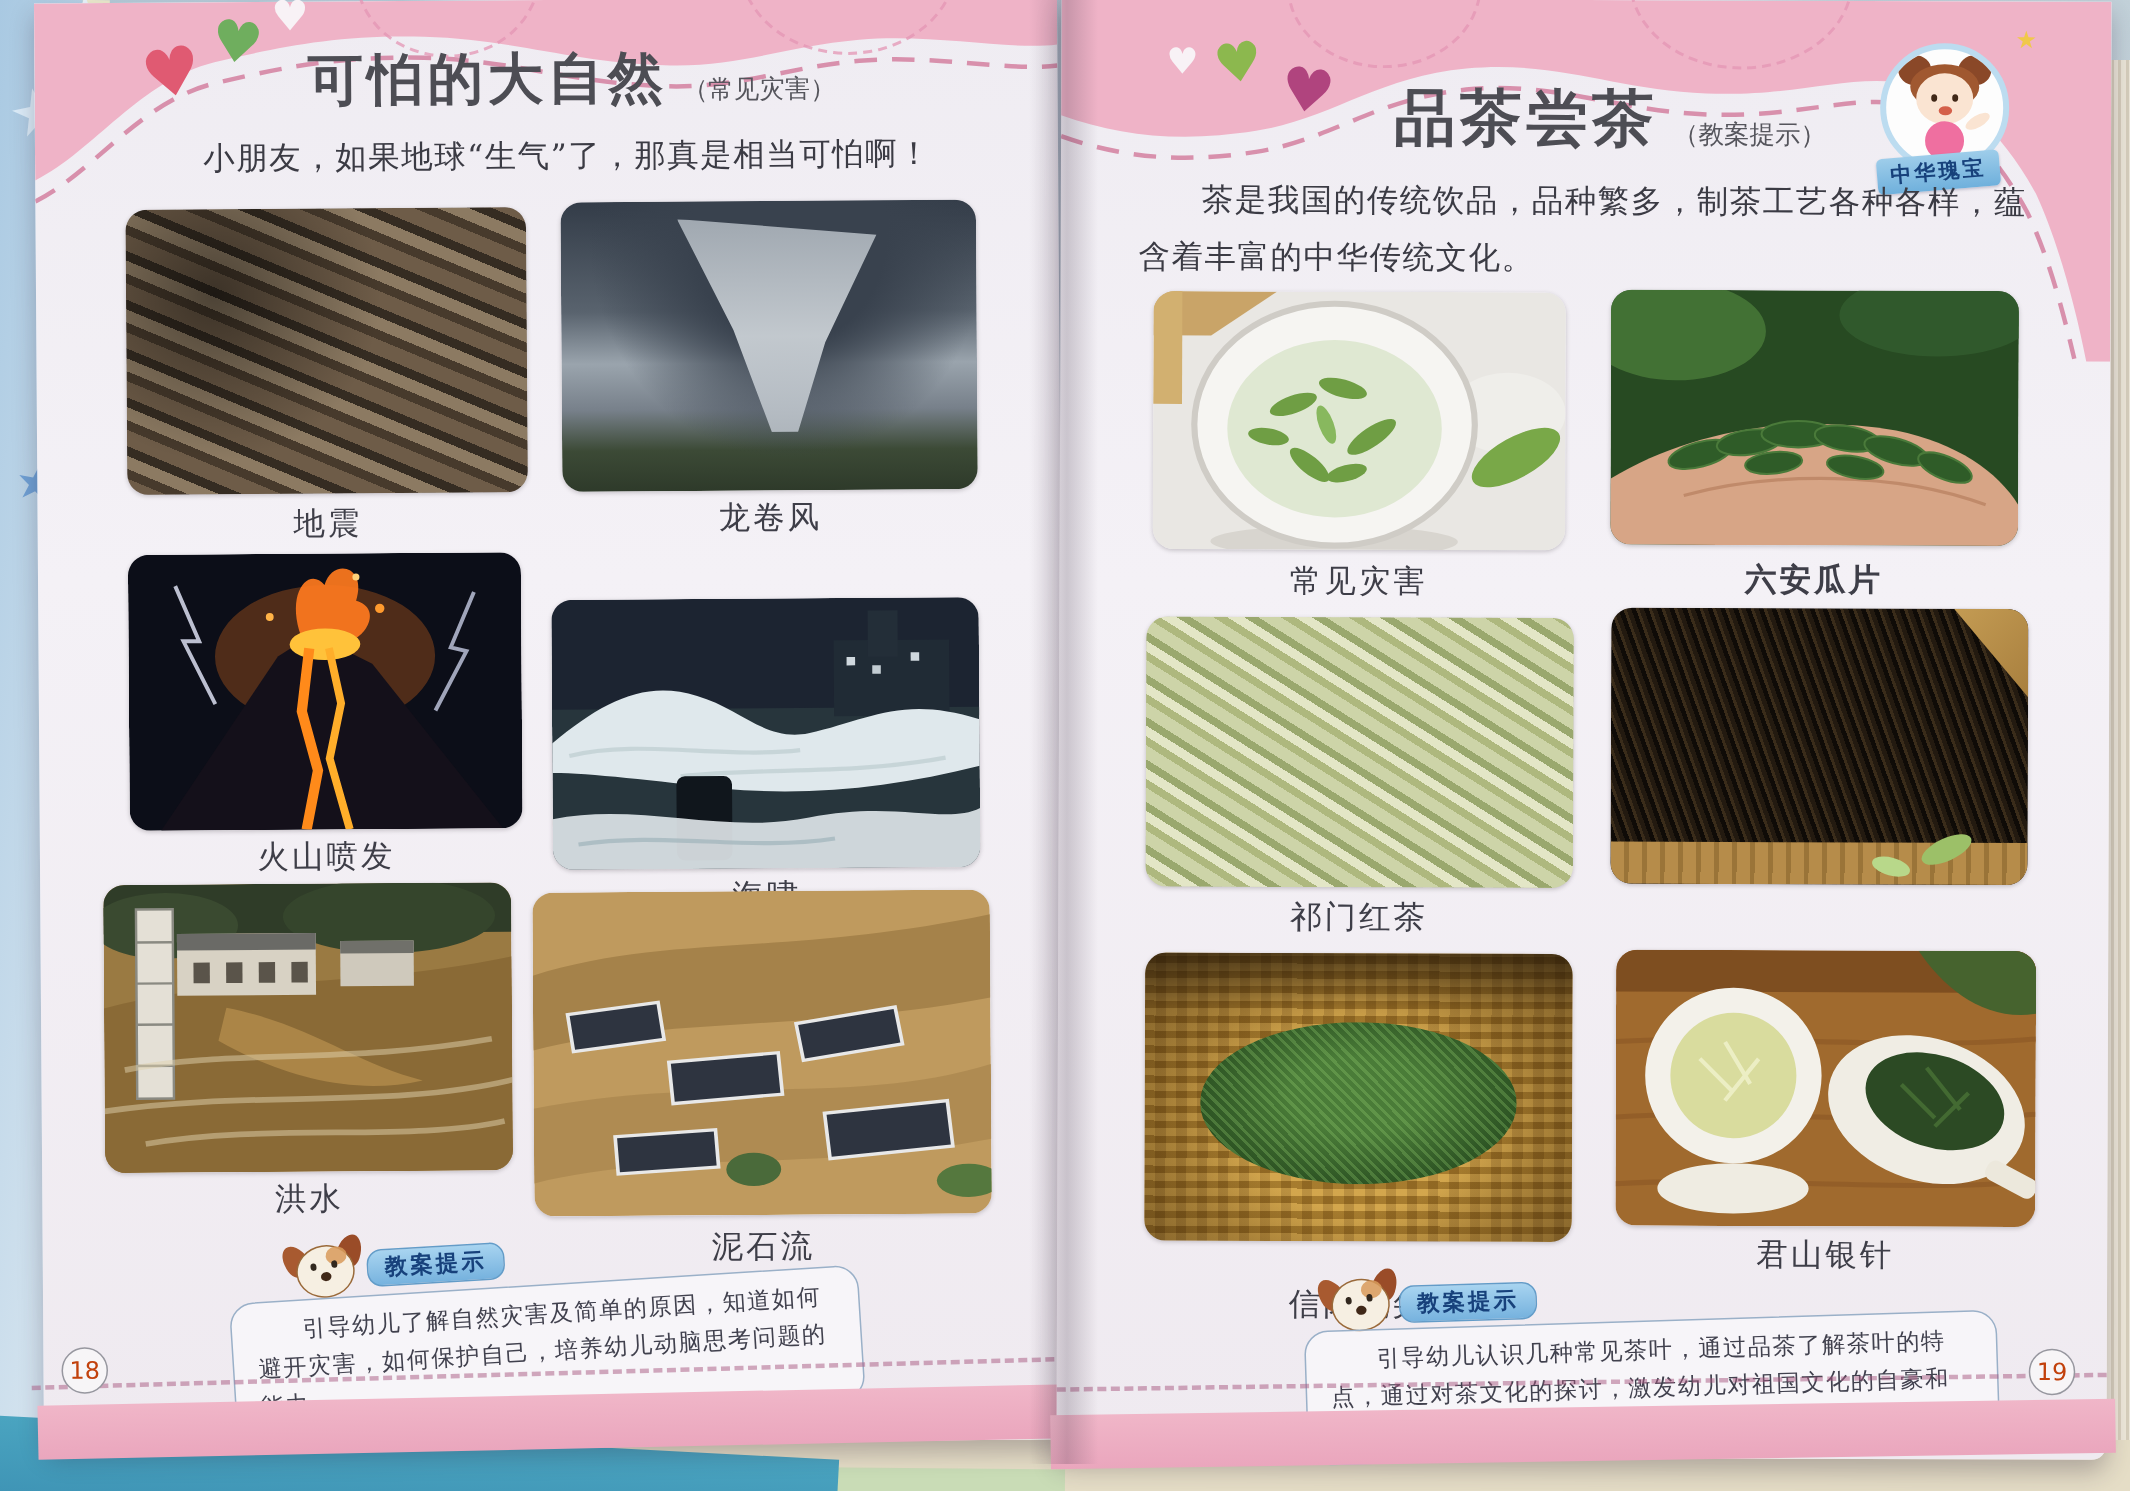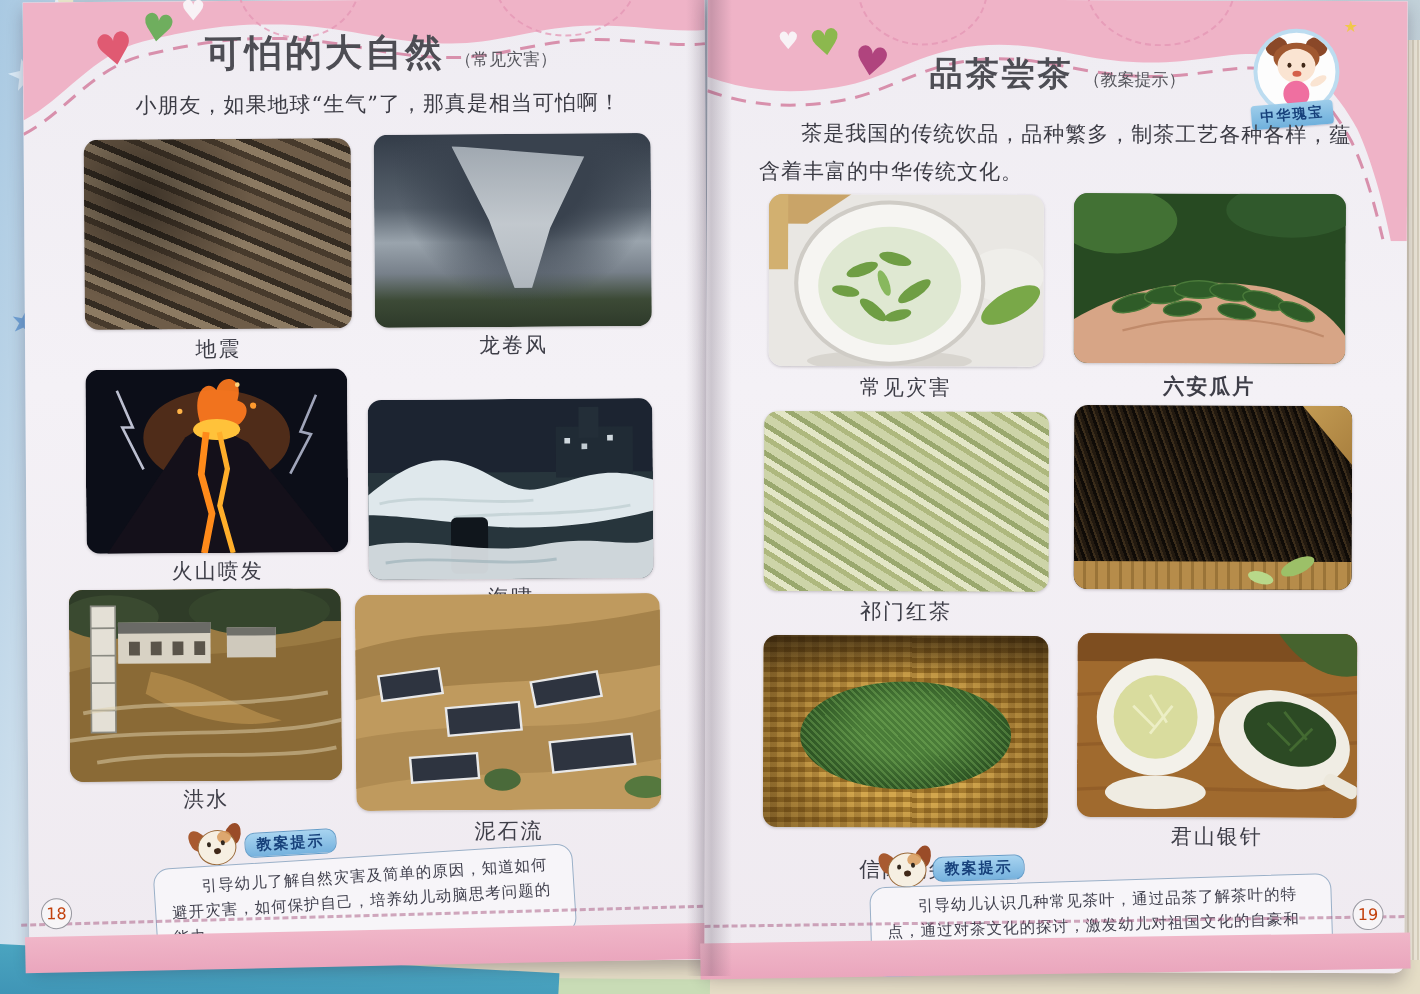--- a/index.html
+++ b/index.html
@@ -259,21 +259,21 @@
       <path d="M0,78 C40,92 80,96 130,88 C180,80 210,52 270,46 C330,40 370,60 430,62 C490,64 520,50 558,54 C598,58 628,88 650,128 C664,158 676,200 684,240 L700,240 L700,0 L0,0 Z" fill="#efb3c7"></path>
       <path d="M0,92 C40,106 80,110 130,102 C180,94 210,66 270,60 C330,54 370,74 430,76 C490,78 520,64 558,68 C596,72 622,100 644,140 C658,168 668,205 676,238" fill="none" stroke="#d890ac" stroke-width="3" stroke-dasharray="15 10"></path>
     </svg>
     <div class="abs arc" style="left:150px;top:-64px;width:130px;height:110px;"></div>
     <div class="abs arc" style="left:378px;top:-74px;width:150px;height:120px;"></div>
     <span class="abs heart" style="left:70px;top:30px;font-size:24px;color:#f8f2f6;">♥</span>
     <span class="abs heart" style="left:102px;top:26px;font-size:36px;color:#8cb84e;transform:rotate(-8deg);">♥</span>
     <span class="abs heart" style="left:146px;top:42px;font-size:40px;color:#b0447e;transform:rotate(8deg);">♥</span>
 
     <div class="abs title-row" style="left:222px;top:52px;">
-      <span class="title-main" style="font-size:33px;">品茶尝茶</span>
+      <span class="title-main" style="font-size:41px;">品茶尝茶</span>
       <span class="title-suffix" style="font-size:17px;">（教案提示）</span>
     </div>
 
     <span class="abs star" style="left:636px;top:18px;font-size:16px;color:#f0c84a;">★</span>
     <div class="mascot" style="left:540px;top:28px;">
       <div class="m-circle">
         <i class="m-bun1"></i>
           <i class="m-bun2"></i>
           <i class="m-hair"></i>
           <i class="m-head"></i>

